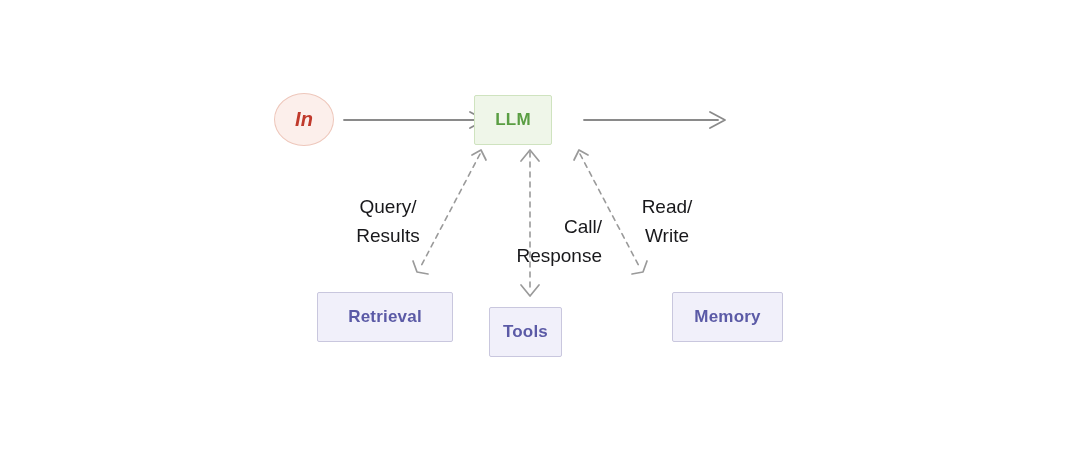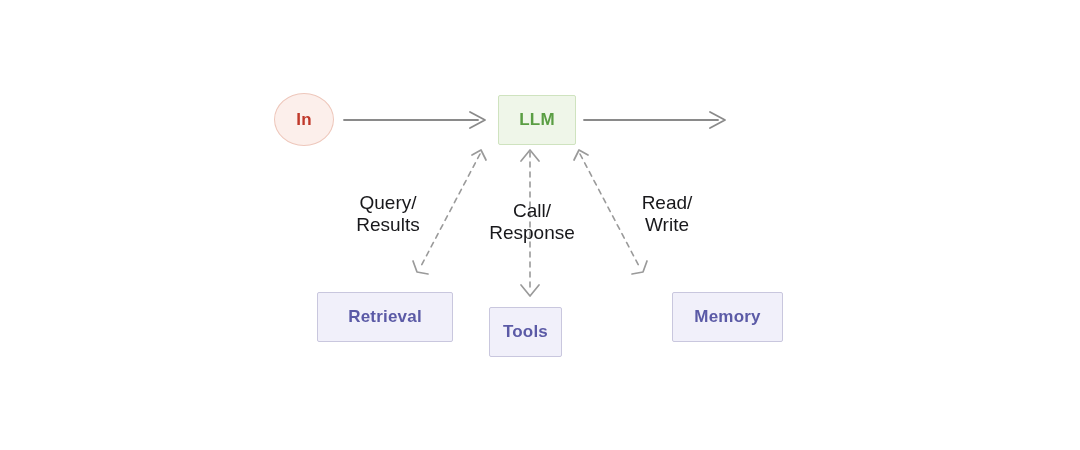--- a/index.html
+++ b/index.html
@@ -37,40 +37,41 @@
     font-weight: bold;
     letter-spacing: 0.2px;
     white-space: nowrap;
   }
 
   
   .node-endpoint {
     background: #fcefeb;
     border: 1.3px solid #eec7bb;
     color: #c0392b;
-    font-size: 17px;
+    font-size: 20px;
+    font-style: italic;
   }
   #node-in {
     left: 274px;
     top: 93px;
     width: 60px;
     height: 53px;
     border-radius: 50%;
   }
   #node-out {
     left: 731px;
     top: 93px;
     width: 72px;
     height: 53px;
     border-radius: 27px;
   }
 
   
   #node-llm {
-    left: 498px;
+    left: 474px;
     top: 95px;
     width: 78px;
     height: 50px;
     background: #eff6e9;
     border: 1.3px solid #cfe3bf;
     color: #5a9e43;
     font-size: 17px;
     border-radius: 2px;
   }
 
@@ -102,33 +103,34 @@
     margin-left: 44px;
   }
 
   
   .edge-label {
     position: absolute;
     color: #18181b;
     font-family: "Liberation Sans", sans-serif;
     font-size: 19px;
     font-weight: normal;
-    line-height: 22px;
+    line-height: 29px;
     text-align: center;
     white-space: pre-line;
   }
   #label-query {
     left: 318px;
     top: 192px;
     width: 140px;
   }
   #label-call {
     left: 462px;
-    top: 200px;
+    top: 212px;
     width: 140px;
+    text-align: right;
   }
   #label-read {
     left: 597px;
     top: 192px;
     width: 140px;
   }
 </style>
 </head>
 <body>
 

